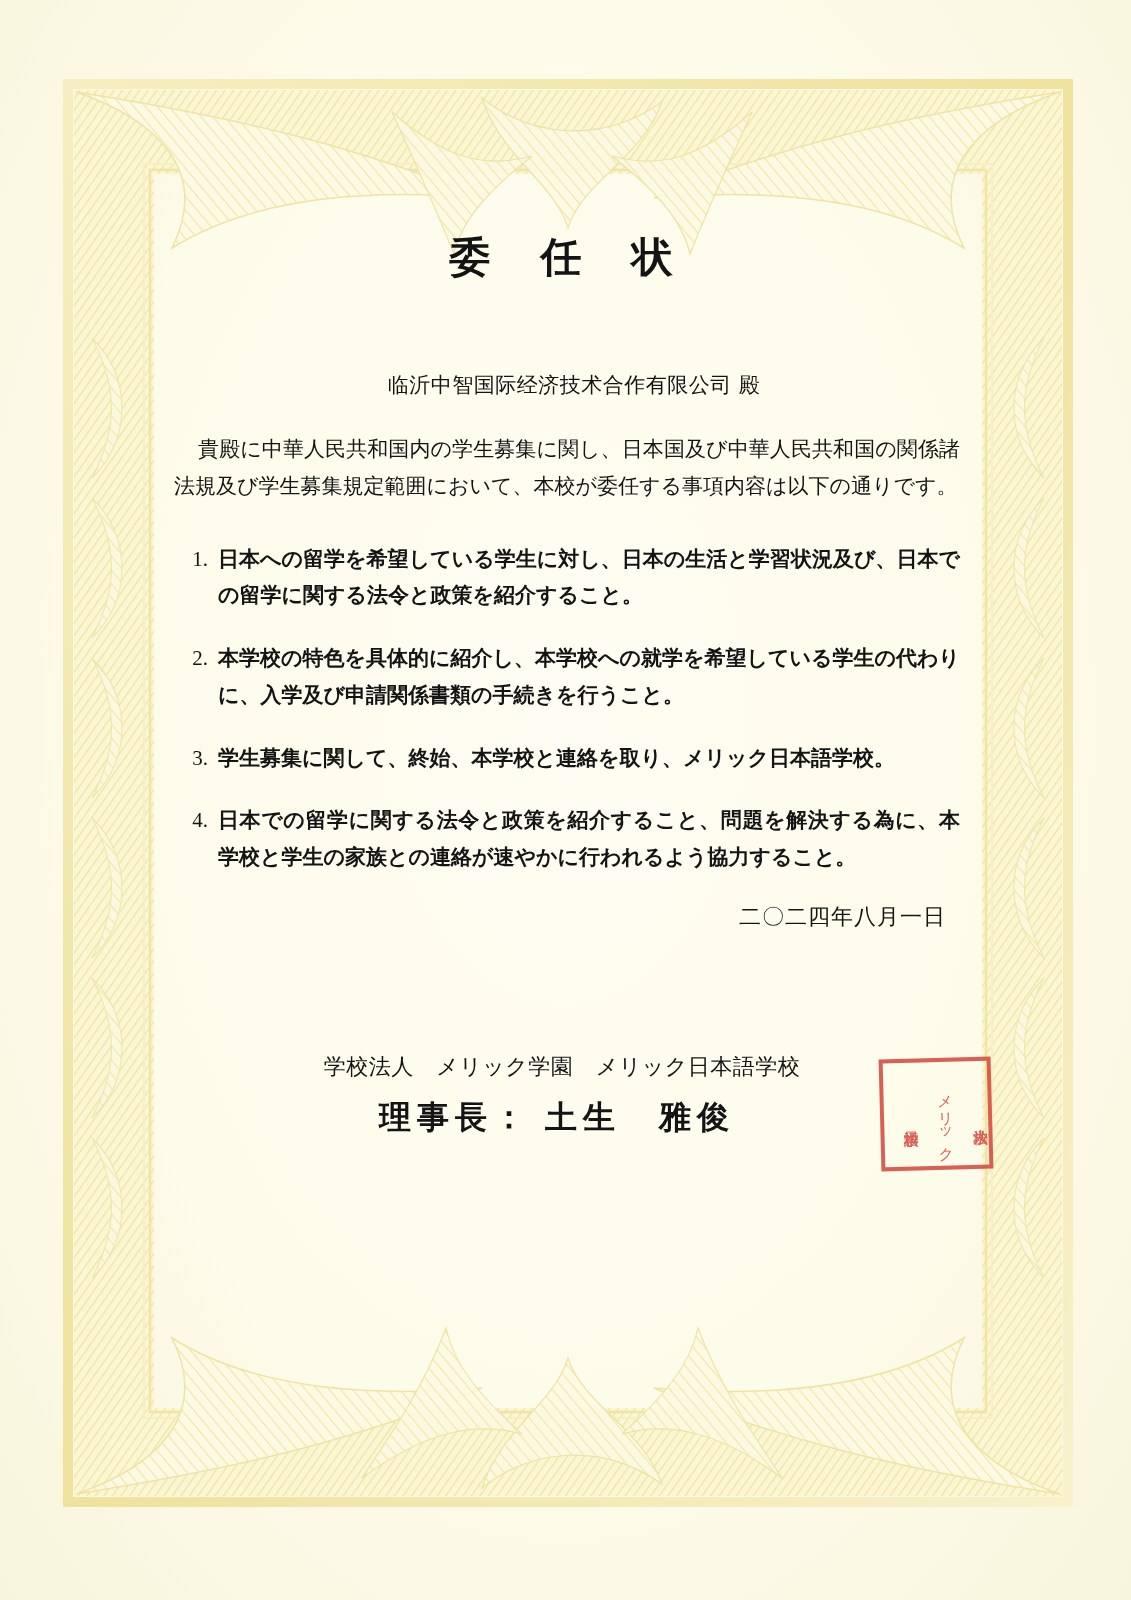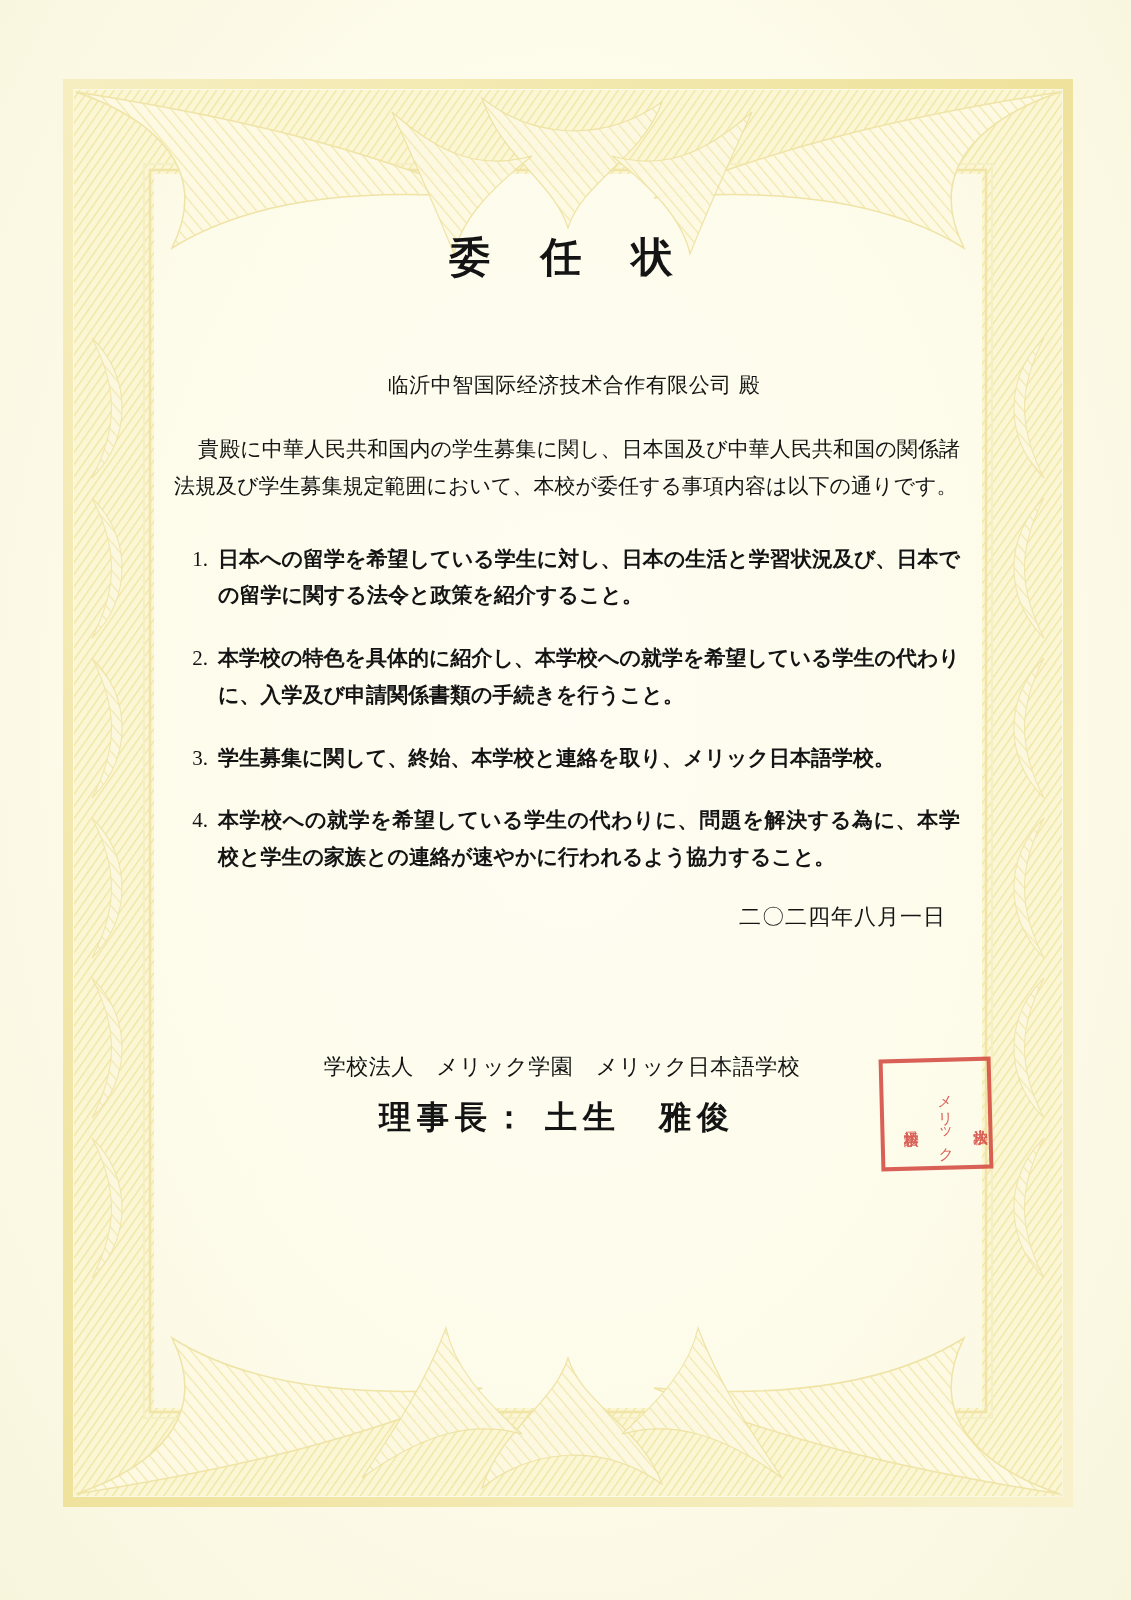--- a/index.html
+++ b/index.html
@@ -250,21 +250,21 @@
         <div class="clause-body">本学校の特色を具体的に紹介し、本学校への就学を希望している学生の代わりに、入学及び申請関係書類の手続きを行うこと。</div>
       </div>
 
       <div class="clause">
         <div class="clause-num">3.</div>
         <div class="clause-body">学生募集に関して、終始、本学校と連絡を取り、メリック日本語学校。</div>
       </div>
 
       <div class="clause">
         <div class="clause-num">4.</div>
-        <div class="clause-body">本学校への就学を希望している学生の代わりに、問題を解決する為に、本学校と学生の家族との連絡が速やかに行われるよう協力すること。</div>
+        <div class="clause-body">日本での留学に関する法令と政策を紹介すること、問題を解決する為に、本学校と学生の家族との連絡が速やかに行われるよう協力すること。</div>
       </div>
 
     </div>
 
     <div class="date-line">二〇二四年八月一日</div>
 
     <div class="signature-block">
       <div class="org-line">学校法人　メリック学園　メリック日本語学校</div>
       <div class="chairman-line">理事長： 土生　雅俊</div>
     </div>

